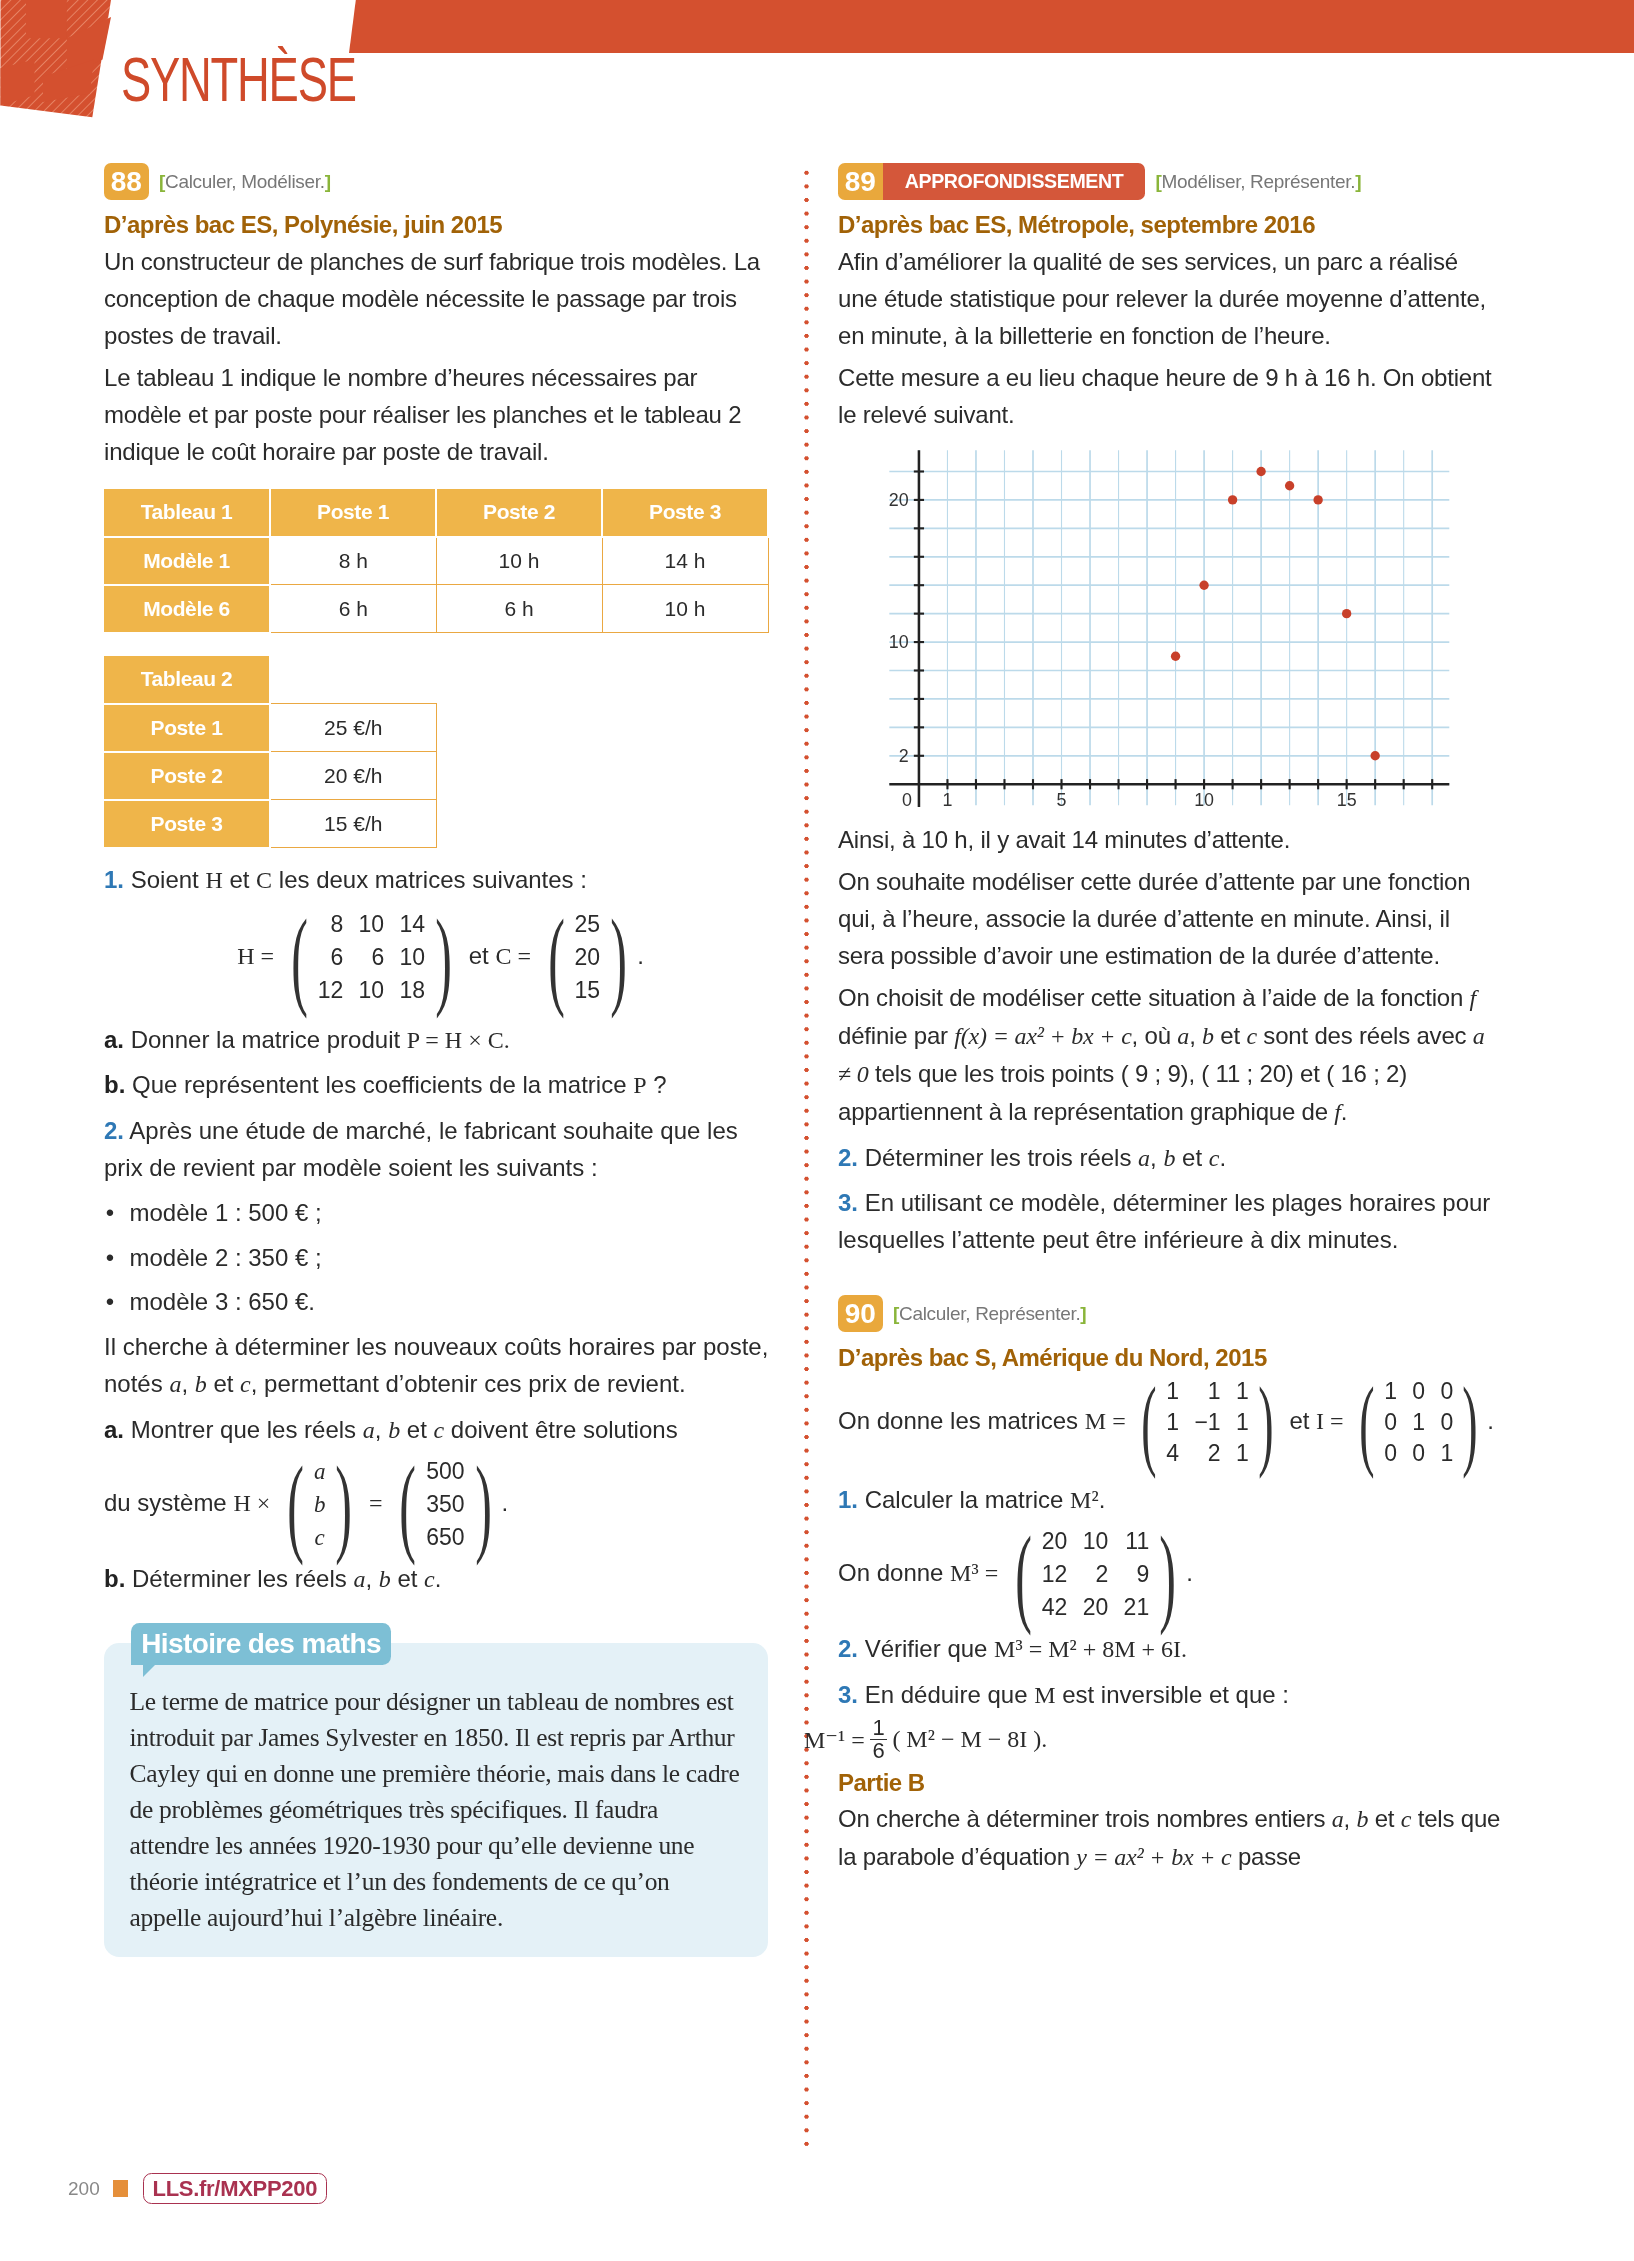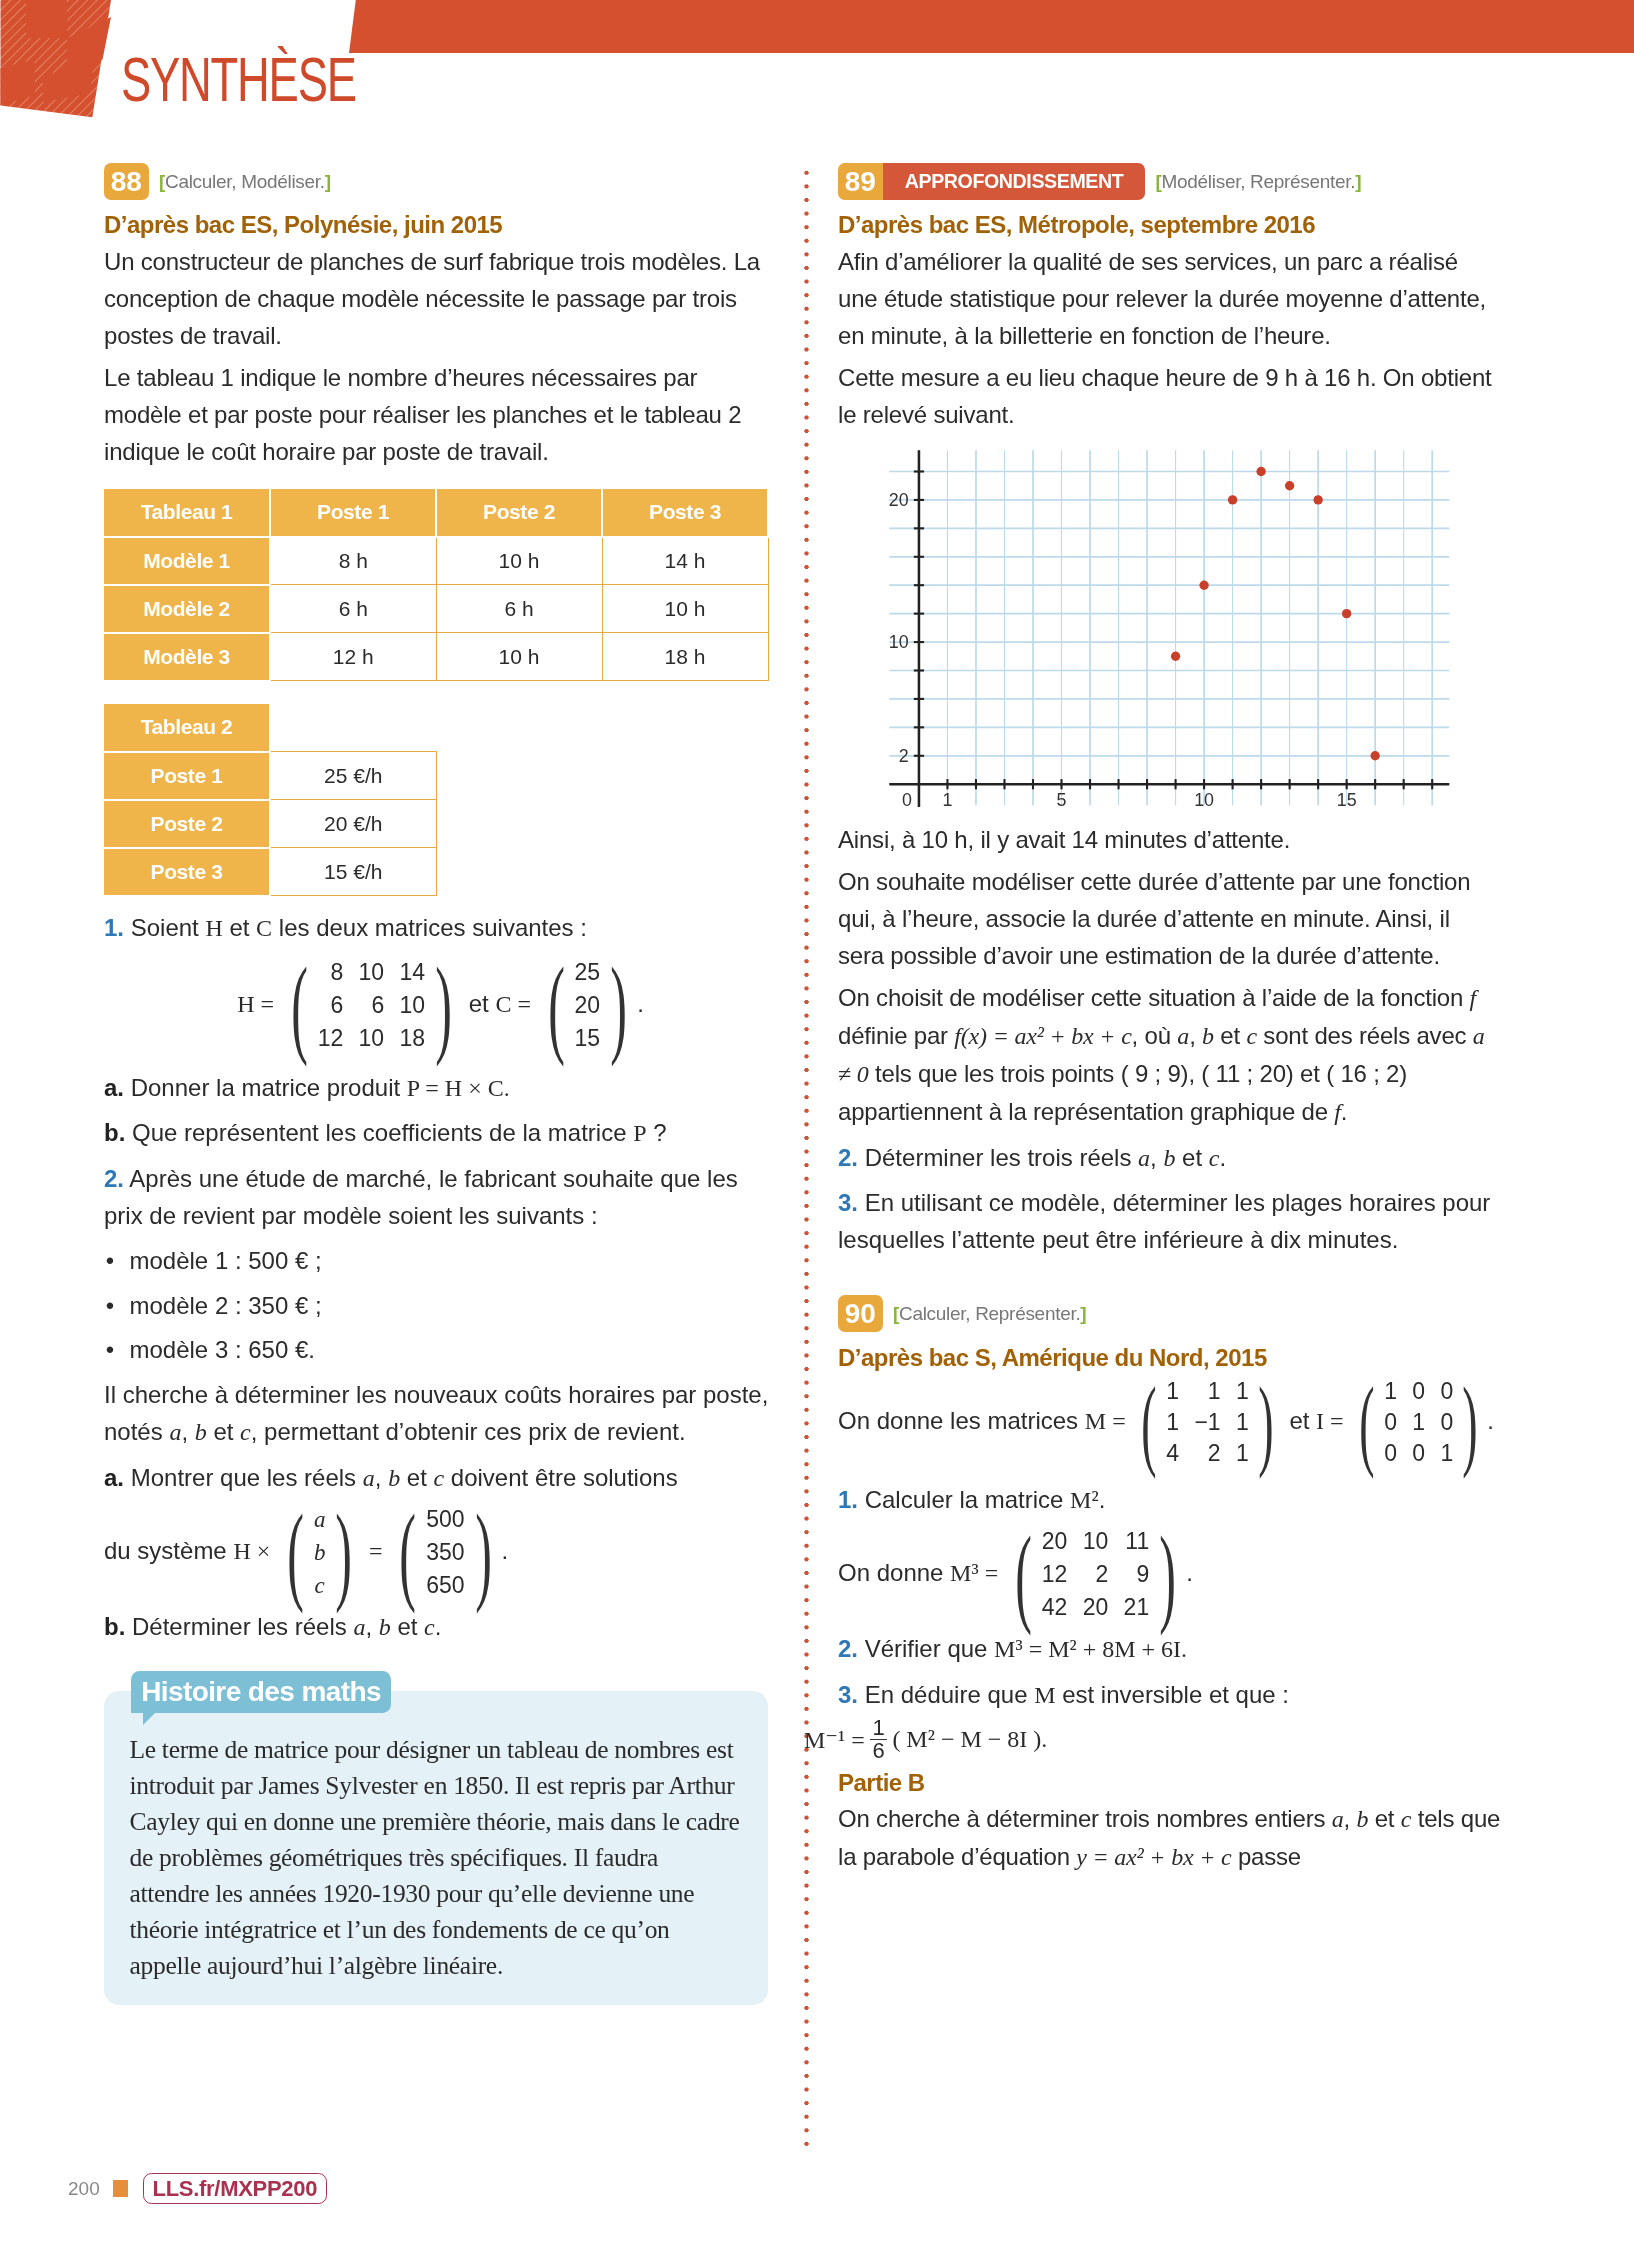--- a/index.html
+++ b/index.html
@@ -107,30 +107,24 @@
       <td class="h">Poste 2</td>
       <td class="h">Poste 3</td>
     </tr>
     <tr>
       <td class="h">Modèle 1</td>
       <td class="v">8 h</td>
       <td class="v">10 h</td>
       <td class="v">14 h</td>
     </tr>
     <tr>
-      <td class="h">Modèle 2</td>
+      <td class="h">Modèle 6</td>
       <td class="v">6 h</td>
       <td class="v">6 h</td>
       <td class="v">10 h</td>
-    </tr>
-    <tr>
-      <td class="h">Modèle 3</td>
-      <td class="v">12 h</td>
-      <td class="v">10 h</td>
-      <td class="v">18 h</td>
     </tr>
   </tbody>
     </table>
 
   <table class="yt t2" style="margin-top:22px;">
     <tbody>
         <tr>
       <td class="h">Tableau 2</td>
       <td class="blank"></td>
     </tr>

